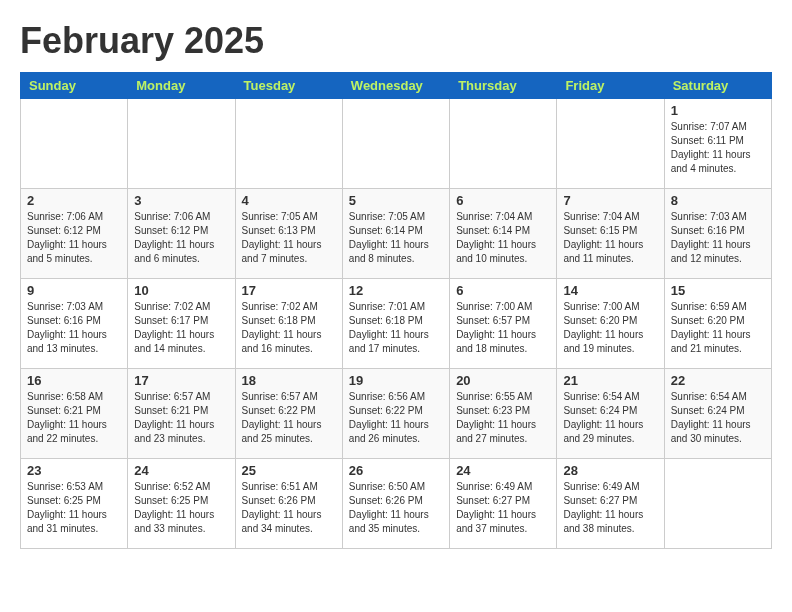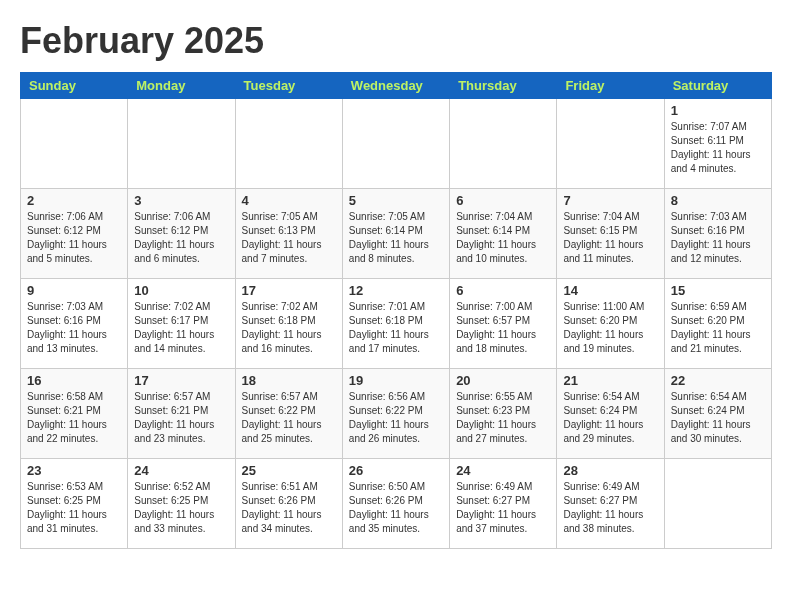--- a/index.html
+++ b/index.html
@@ -186,21 +186,21 @@
 Daylight: 11 hours and 17 minutes.</div>
         </td>
         <td>
           <span class="day-number">6</span>
           <div class="day-info">Sunrise: 7:00 AM
 Sunset: 6:57 PM
 Daylight: 11 hours and 18 minutes.</div>
         </td>
         <td>
           <span class="day-number">14</span>
-          <div class="day-info">Sunrise: 11:00 AM
+          <div class="day-info">Sunrise: 7:00 AM
 Sunset: 6:20 PM
 Daylight: 11 hours and 19 minutes.</div>
         </td>
         <td>
           <span class="day-number">15</span>
           <div class="day-info">Sunrise: 6:59 AM
 Sunset: 6:20 PM
 Daylight: 11 hours and 21 minutes.</div>
         </td>
       </tr>

